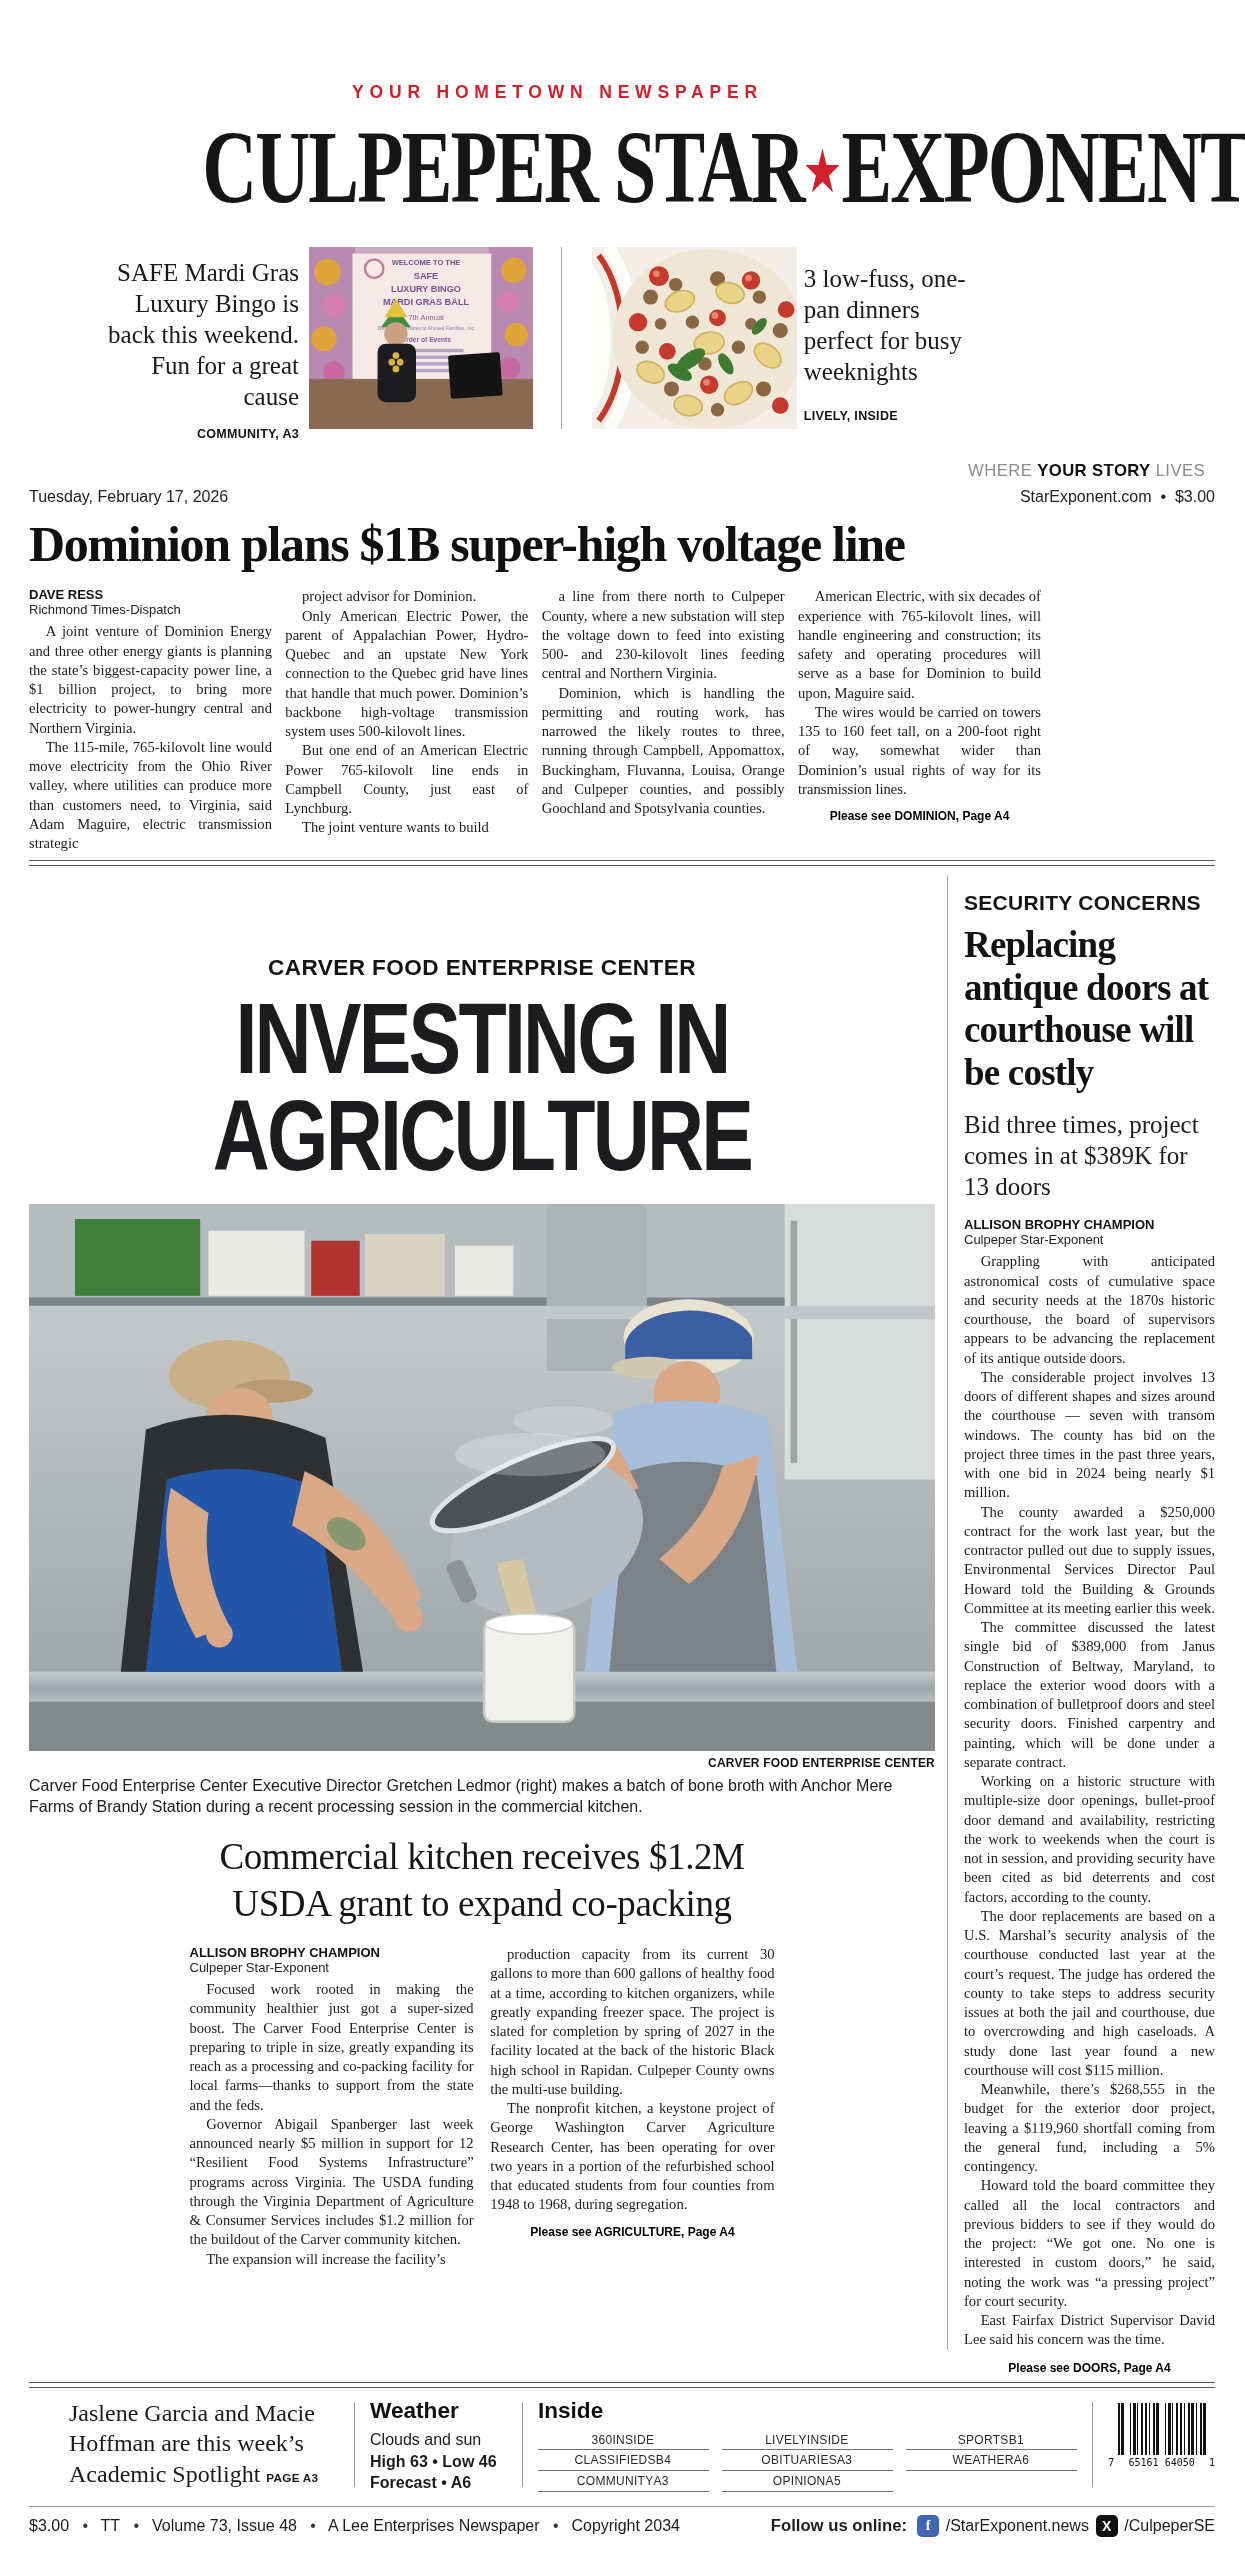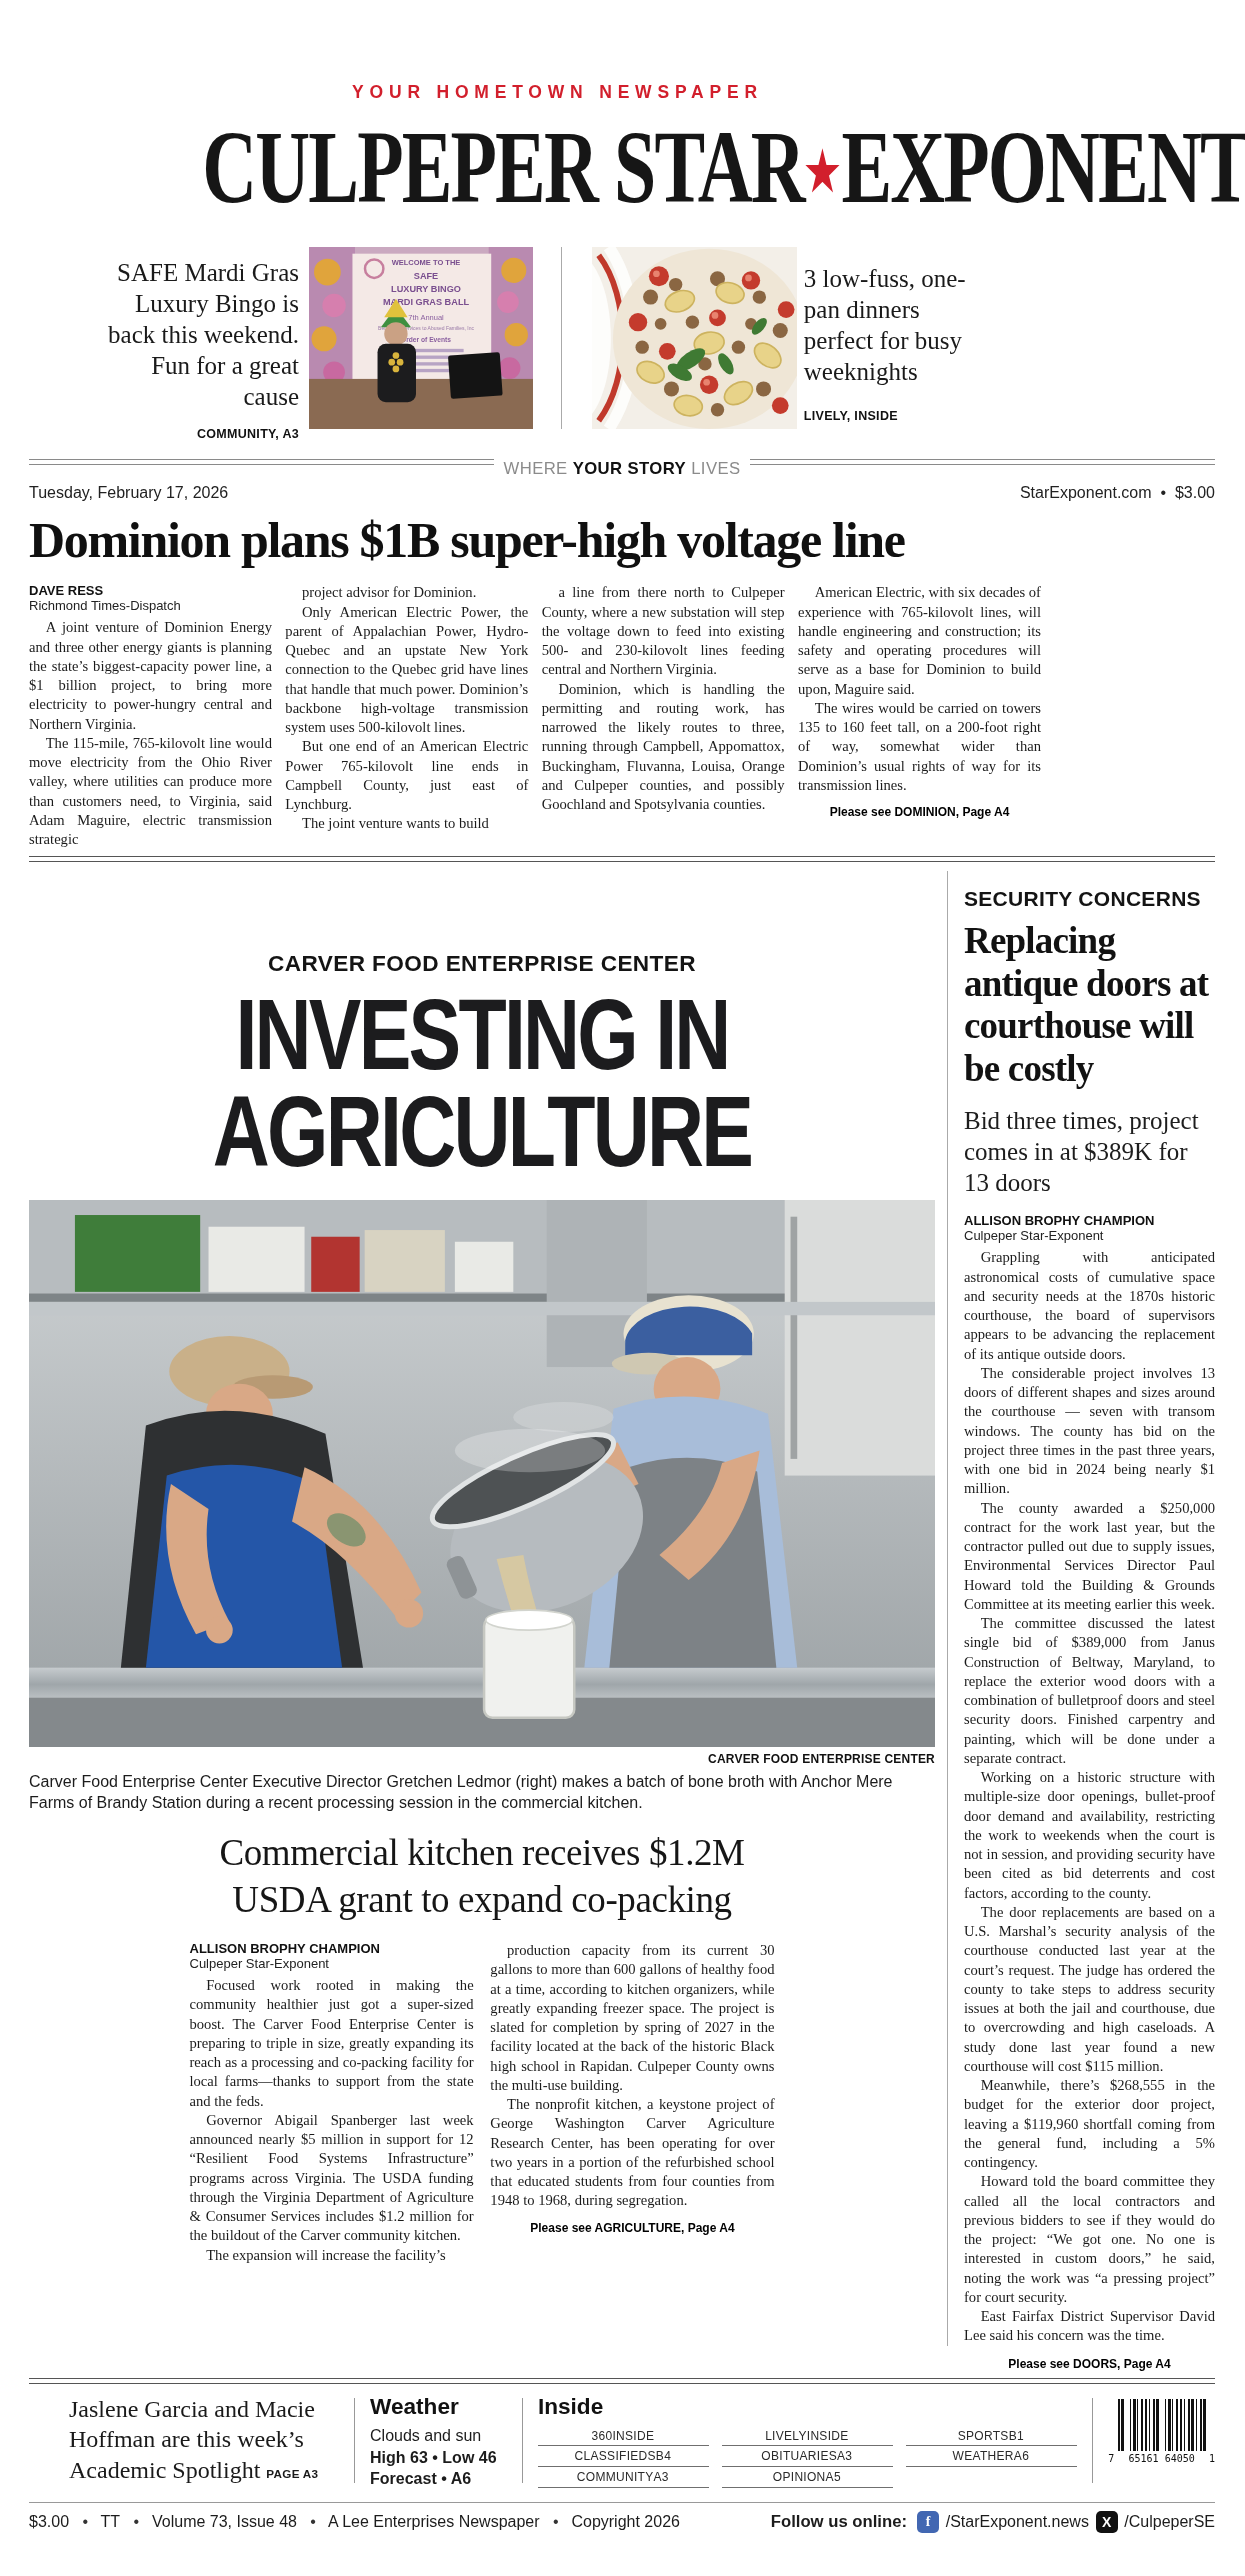--- a/index.html
+++ b/index.html
@@ -29,21 +29,21 @@
   .tl-text{width:207px;text-align:right;padding-top:10px;box-sizing:border-box;}
   .teaser-head{font-family:"Liberation Serif",serif;font-size:25px;line-height:1.24;color:#1a1a1a;}
   .teaser-ref{font-weight:bold;font-size:12.5px;letter-spacing:0.3px;color:#111;margin-top:15px;}
   .t-img{flex:none;height:182px;overflow:hidden;}
   .t-img.bingo{width:224px;margin-left:10px;}
   .t-img.pasta{width:205px;}
   .t-vdiv{width:0.8px;background:#aaa;margin:0 30px 0 28px;}
   .tr-text{width:190px;margin-left:7px;padding-top:16.7px;box-sizing:border-box;}
   .tr-text .teaser-ref{margin-top:22px;}
   
-  .band{margin-top:30px;display:flex;align-items:flex-start;}
+  .band{margin-top:30px;display:flex;align-items:flex-end;flex-direction:column;}
   .band-rule{flex:1;height:4.2px;border-top:0.8px solid #8a8a8a;border-bottom:0.8px solid #8a8a8a;}
   .band-text{padding:0 10px;font-size:16.7px;letter-spacing:0.4px;white-space:nowrap;}
   .band-text .dim{color:#8b8b8b;}
   .band-text .strong{color:#111;font-weight:bold;}
   
   .dateline{margin-top:5px;display:flex;justify-content:space-between;font-size:16px;color:#222;}
   
   .main-headline{
     margin:11.7px 0 0 0;font-family:"Liberation Serif",serif;font-weight:bold;
     font-size:50px;letter-spacing:-1.3px;line-height:1.1;color:#101010;
@@ -482,21 +482,21 @@
   </div>
 
   <div class="footer-rule"></div>
 
   <div class="footer-line">
     <div class="pub-info">
       <span>$3.00</span><span class="dot">•</span>
       <span>TT</span><span class="dot">•</span>
       <span>Volume 73, Issue 48</span><span class="dot">•</span>
       <span>A Lee Enterprises Newspaper</span><span class="dot">•</span>
-      <span>Copyright 2026</span>
+      <span>Copyright 2034</span>
     </div>
     <div class="follow">
       <span class="f-label">Follow us online:</span>
       <span class="soc-icon fb">f</span>
       <span>/StarExponent.news</span>
       <span class="soc-icon xi">X</span>
       <span>/CulpeperSE</span>
     </div>
   </div>
 

